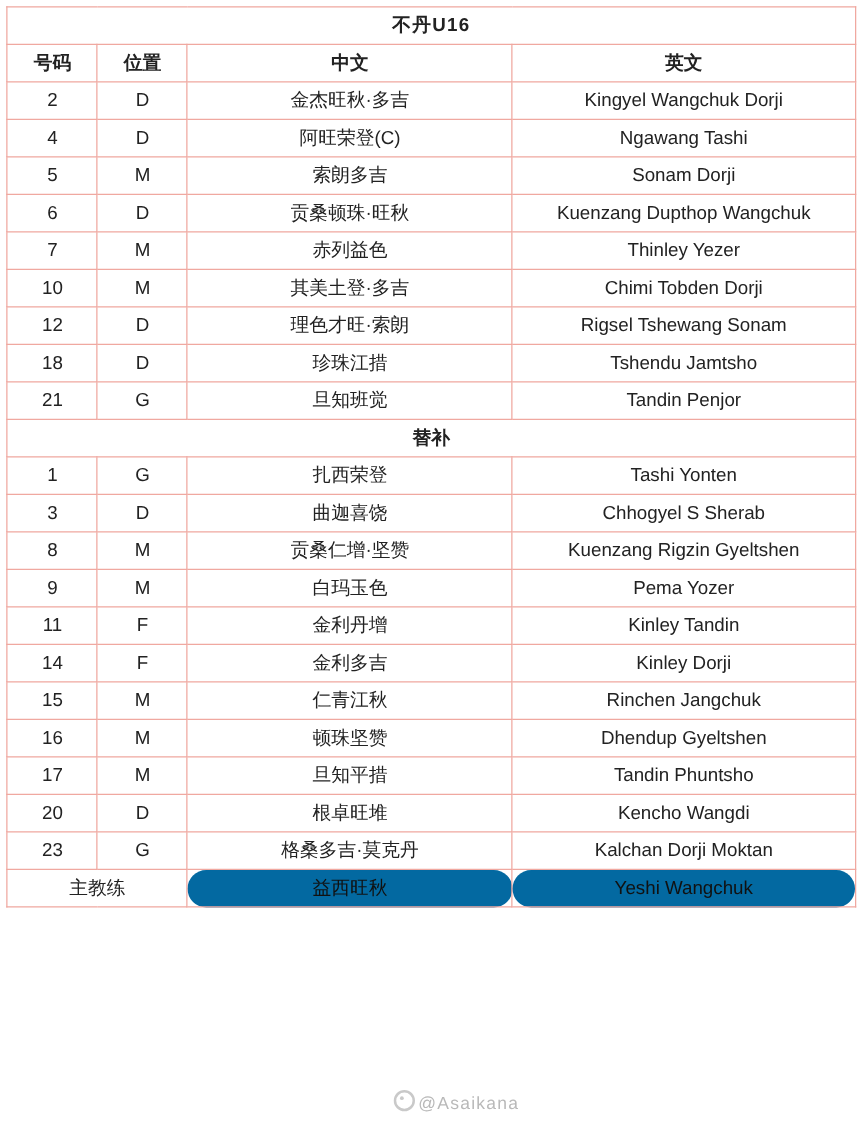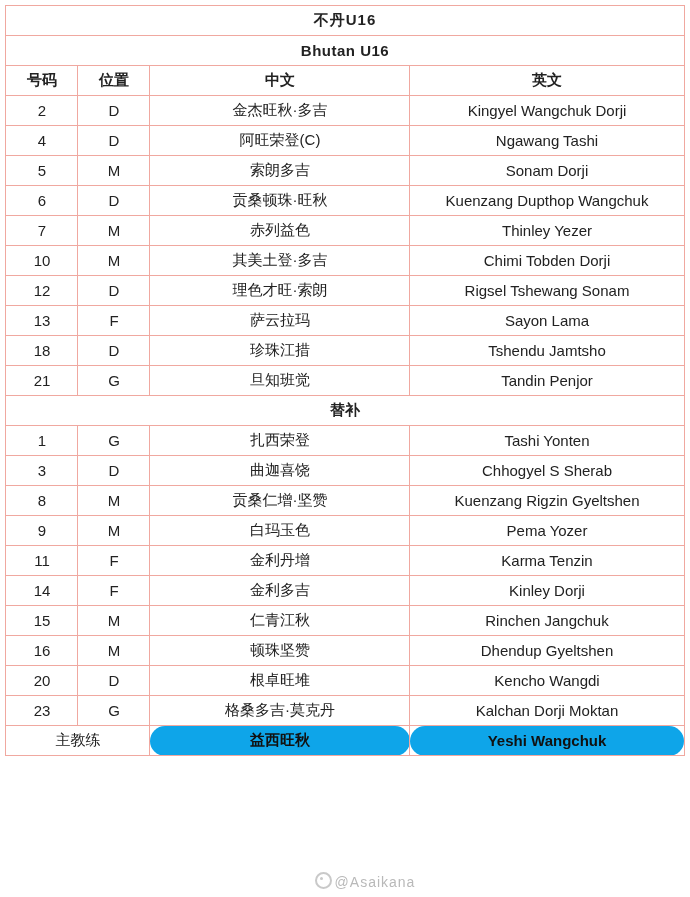--- a/index.html
+++ b/index.html
@@ -83,22 +83,22 @@
   .en {
     color: #1a1a1a;
     font-size: 15px;
   }
   .coach-label {
     color: #ff6a55;
     font-weight: normal;
     font-size: 15px;
   }
   .hl {
-    background: #0ea5e9;
-    font-weight: bold;
+    background: #0369a1;
+    font-weight: normal;
     border-radius: 15px;
   }
   .hl.cn, .hl.en { color: #111111; }
   .watermark {
     position: absolute;
     left: 0;
     right: 0;
     bottom: 12px;
     text-align: center;
     font-size: 14px;
@@ -136,23 +136,20 @@
       <col class="c-num">
       <col class="c-pos">
       <col class="c-cn">
       <col class="c-en">
     </colgroup>
     <tbody>
       <tr>
         <td class="title-cn" colspan="4">不丹U16</td>
       </tr>
       <tr>
-        <td class="title-en" colspan="4">Bhutan U16</td>
-      </tr>
-      <tr>
         <td class="hdr">号码</td>
         <td class="hdr">位置</td>
         <td class="hdr">中文</td>
         <td class="hdr">英文</td>
       </tr>
 
       <tr>
         <td class="num">2</td>
         <td class="pos">D</td>
         <td class="cn">金杰旺秋·多吉</td>
@@ -188,26 +185,20 @@
         <td class="cn">其美土登·多吉</td>
         <td class="en">Chimi Tobden Dorji</td>
       </tr>
       <tr>
         <td class="num">12</td>
         <td class="pos">D</td>
         <td class="cn">理色才旺·索朗</td>
         <td class="en">Rigsel Tshewang Sonam</td>
       </tr>
       <tr>
-        <td class="num">13</td>
-        <td class="pos">F</td>
-        <td class="cn">萨云拉玛</td>
-        <td class="en">Sayon Lama</td>
-      </tr>
-      <tr>
         <td class="num">18</td>
         <td class="pos">D</td>
         <td class="cn">珍珠江措</td>
         <td class="en">Tshendu Jamtsho</td>
       </tr>
       <tr>
         <td class="num">21</td>
         <td class="pos">G</td>
         <td class="cn">旦知班觉</td>
         <td class="en">Tandin Penjor</td>
@@ -238,41 +229,47 @@
       <tr>
         <td class="num">9</td>
         <td class="pos">M</td>
         <td class="cn">白玛玉色</td>
         <td class="en">Pema Yozer</td>
       </tr>
       <tr>
         <td class="num">11</td>
         <td class="pos">F</td>
         <td class="cn">金利丹增</td>
-        <td class="en">Karma Tenzin</td>
+        <td class="en">Kinley Tandin</td>
       </tr>
       <tr>
         <td class="num">14</td>
         <td class="pos">F</td>
         <td class="cn">金利多吉</td>
         <td class="en">Kinley Dorji</td>
       </tr>
       <tr>
         <td class="num">15</td>
         <td class="pos">M</td>
         <td class="cn">仁青江秋</td>
         <td class="en">Rinchen Jangchuk</td>
       </tr>
       <tr>
         <td class="num">16</td>
         <td class="pos">M</td>
         <td class="cn">顿珠坚赞</td>
         <td class="en">Dhendup Gyeltshen</td>
       </tr>
       <tr>
+        <td class="num">17</td>
+        <td class="pos">M</td>
+        <td class="cn">旦知平措</td>
+        <td class="en">Tandin Phuntsho</td>
+      </tr>
+      <tr>
         <td class="num">20</td>
         <td class="pos">D</td>
         <td class="cn">根卓旺堆</td>
         <td class="en">Kencho Wangdi</td>
       </tr>
       <tr>
         <td class="num">23</td>
         <td class="pos">G</td>
         <td class="cn">格桑多吉·莫克丹</td>
         <td class="en">Kalchan Dorji Moktan</td>

